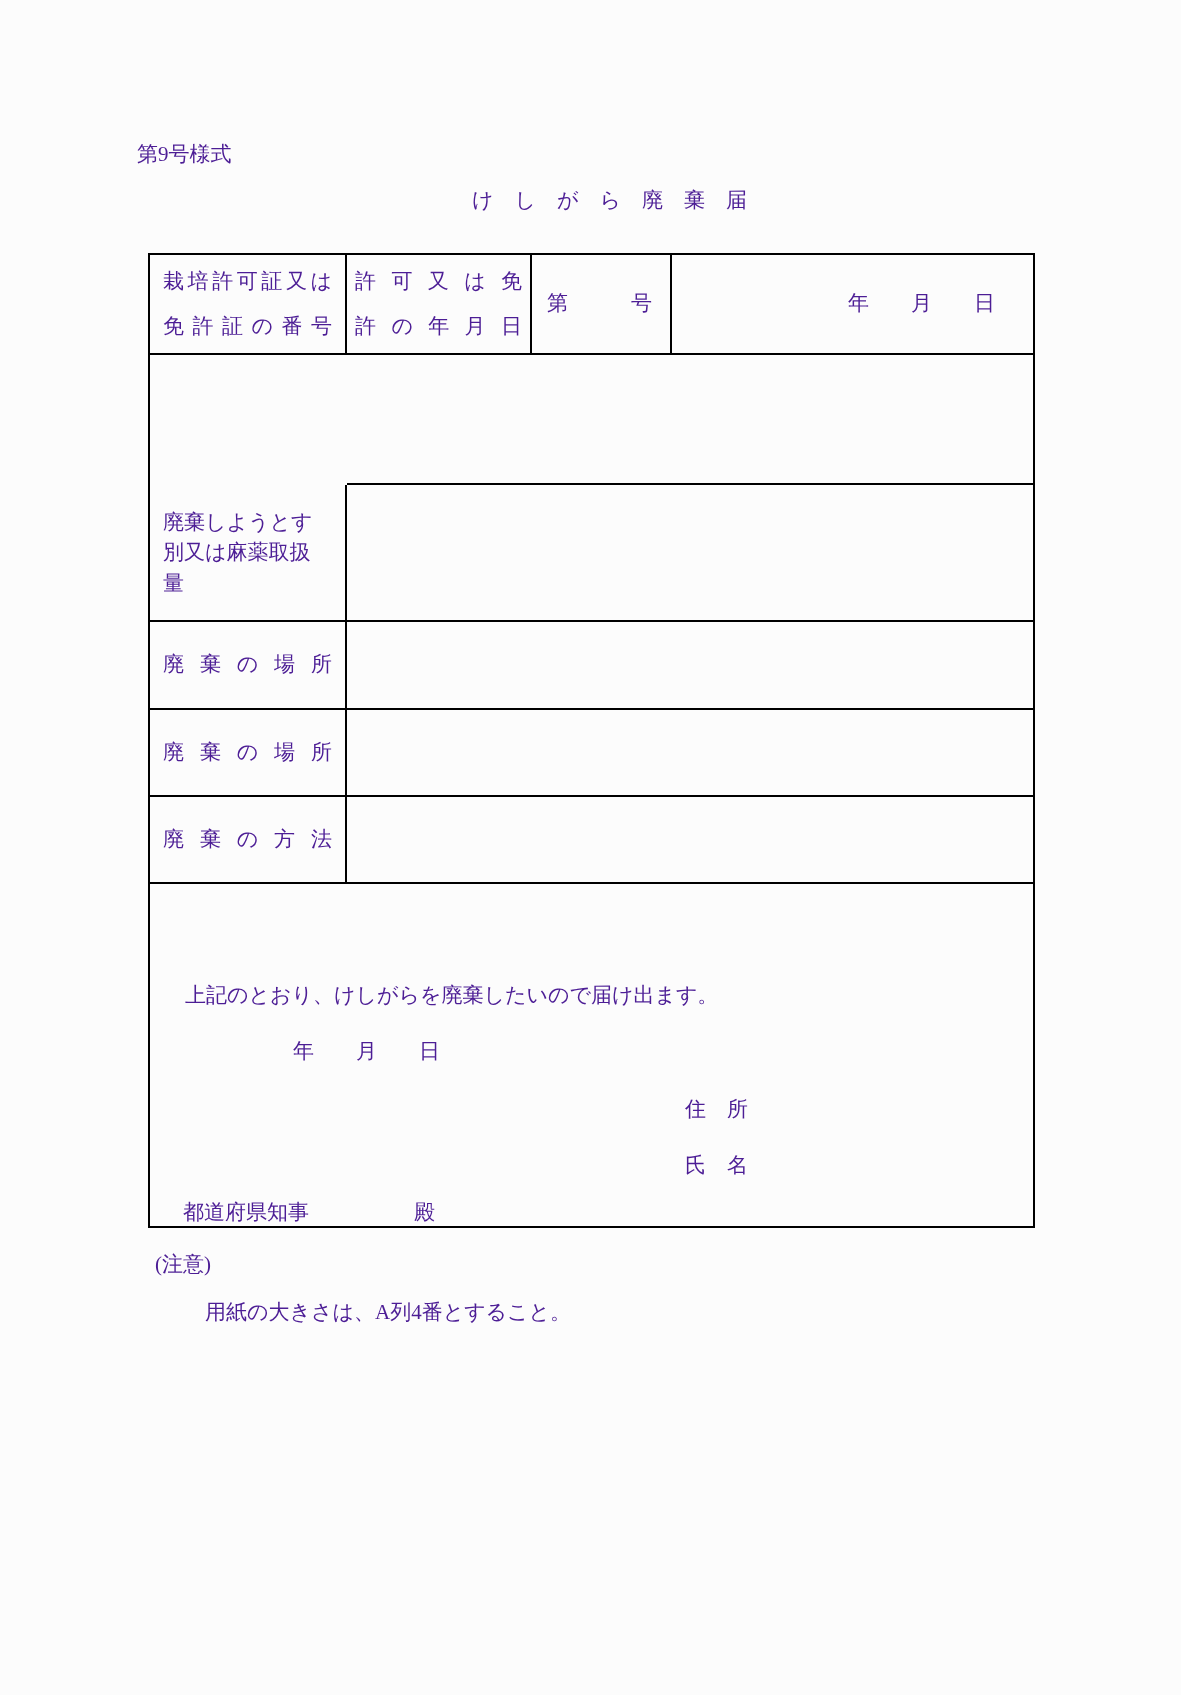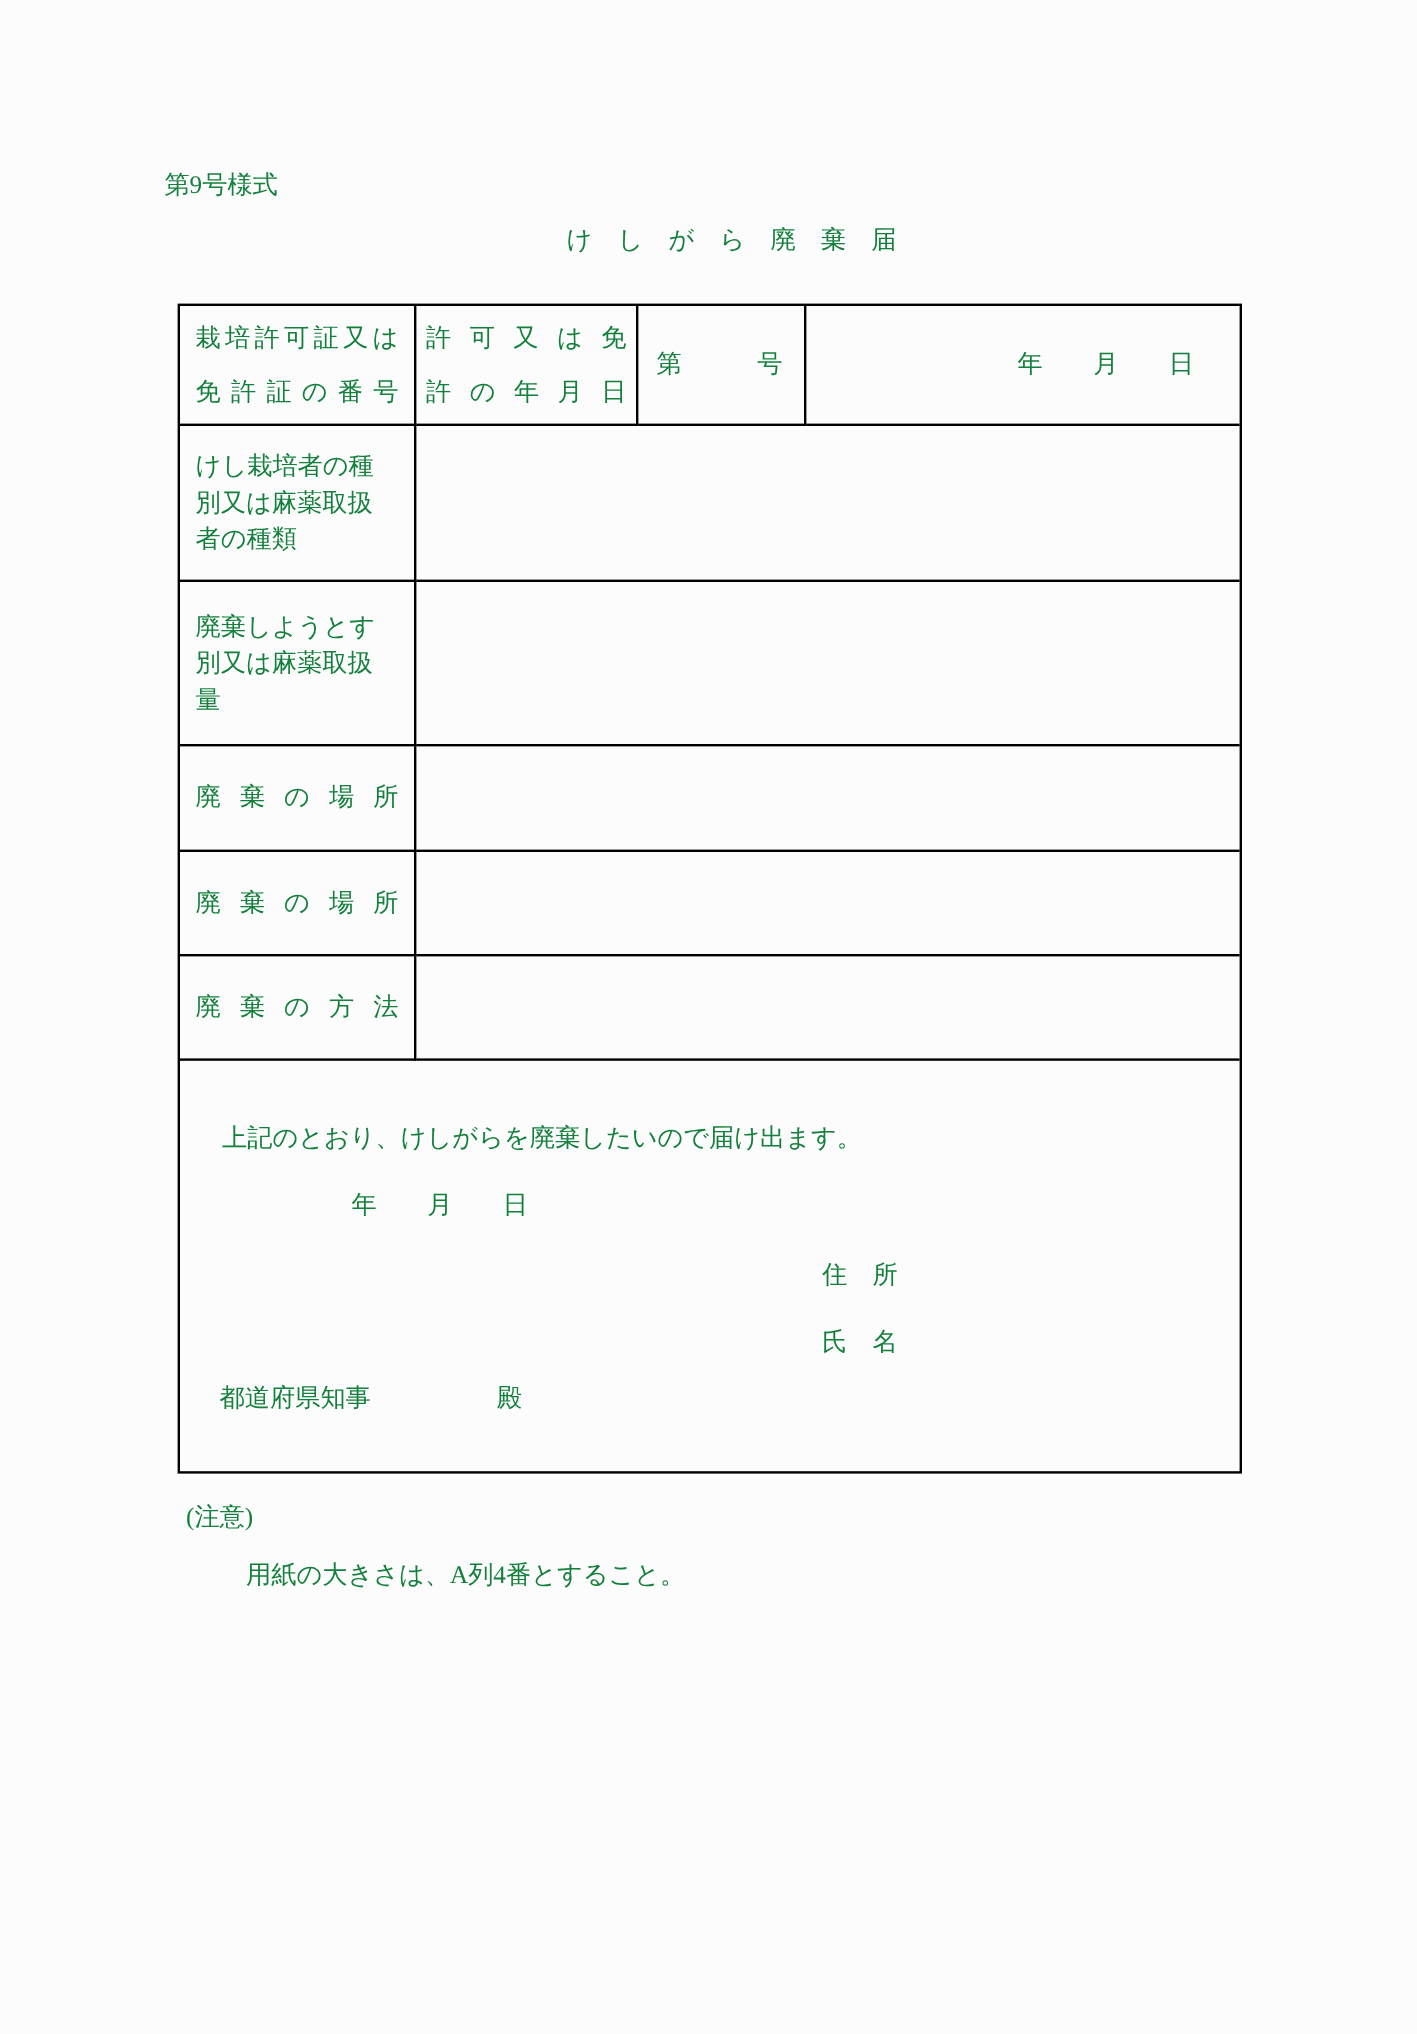--- a/index.html
+++ b/index.html
@@ -1,21 +1,21 @@
 <!DOCTYPE html>
 <html><head>
 <meta charset="utf-8">
 <style>
   html, body { margin: 0; padding: 0; background: #fcfcfc; }
   .page {
     position: relative;
     width: 1181px;
     height: 1695px;
     background: #fcfcfc;
-    color: #15803d;
+    color: #4c1d95;
     font-family: "Liberation Serif", serif;
     font-size: 21px;
     line-height: 1.2;
   }
   .doc-label { position: absolute; left: 137px; top: 142px; }
   .form-title {
     position: absolute; left: 0; top: 188px;
     width: 100%; text-align: center; padding-left: 19px;
   }
   .form-table {
@@ -32,21 +32,21 @@
   .bb { border-bottom: 2px solid #000; }
   .label-cell { padding: 0 13px; }
   .label-cell .txt { width: 100%; white-space: pre-line; }
   .justify-all .txt { text-align: justify; text-align-last: justify; text-justify: inter-character; }
   .lh-tall { line-height: 2.15; }
   .lh-mid { line-height: 1.45; }
   .permit-cell { padding: 0 8px; }
   .num-cell { padding-left: 15px; }
   .date-cell { justify-content: flex-end; padding-right: 38px; }
   .value-cell { grid-column: 2 / 5; }
-  .footer-cell { grid-column: 1 / 5; position: relative; display: block; }
+  .footer-cell { grid-column: 1 / 5; position: relative; display: block; margin-top: 47px; }
   .footer-cell > span { position: absolute; white-space: pre; }
   .statement-line { left: 35px; top: 52px; }
   .submit-date-line { left: 143px; top: 108px; }
   .address-line { left: 535px; top: 166px; }
   .name-line { left: 535px; top: 222px; }
   .recipient-line { left: 33px; top: 269px; text-align: right; }
   .notes-heading { position: absolute; left: 155px; top: 1252px; }
   .notes-body { position: absolute; left: 205px; top: 1300px; }
 </style>
 </head>
@@ -68,25 +68,20 @@
       <span class="txt">許可又は免
 許の年月日</span>
     </div>
     <div class="cell num-cell br bb">
       <span>第　　　号</span>
     </div>
     <div class="cell date-cell bb">
       <span>年　　月　　日</span>
     </div>
 
-    <div class="cell label-cell br bb lh-mid">
-      <span class="txt">けし栽培者の種
-別又は麻薬取扱
-者の種類</span>
-    </div>
     <div class="cell value-cell bb">
       <span></span>
     </div>
 
     <div class="cell label-cell br bb lh-mid">
       <span class="txt">廃棄しようとす
 別又は麻薬取扱
 量</span>
     </div>
     <div class="cell value-cell bb">

